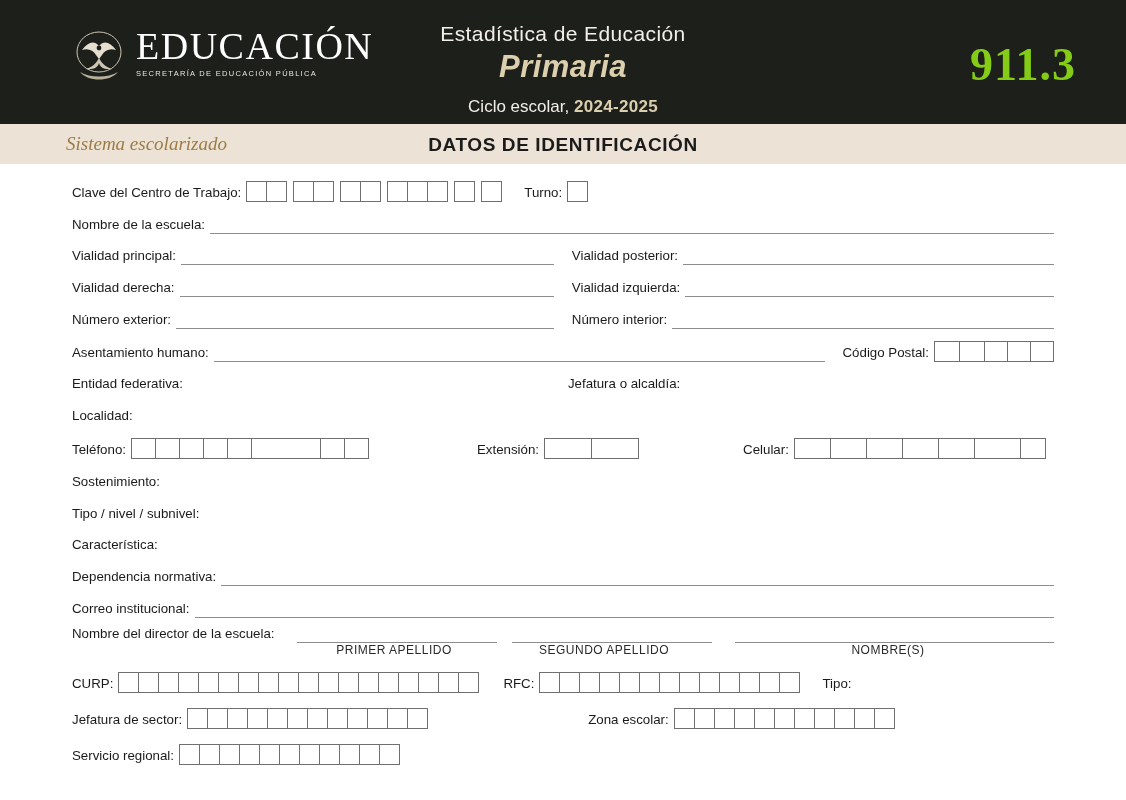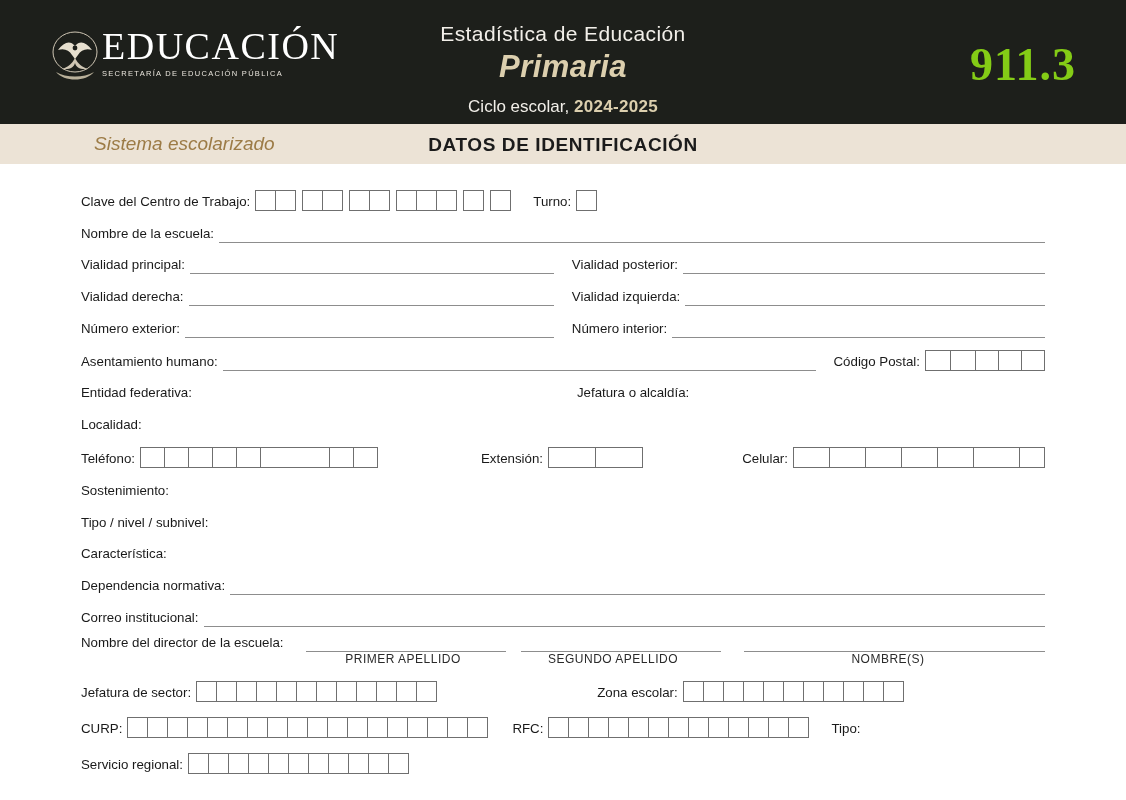--- a/index.html
+++ b/index.html
@@ -14,22 +14,22 @@
   .header{
     position:relative;
     height:124px;
     background:#1d1f1b;
     color:#ffffff;
     display:flex;
     align-items:center;
   }
   .logo-zone{
     position:absolute;
-    left:48px;top:26px;
-    display:flex;align-items:flex-start;
+    left:72px;top:26px;
+    display:flex;align-items:flex-start;gap:10px;
   }
   .eagle{
     width:54px;height:58px;
     position:relative;
     display:block;
   }
   .eagle svg{display:block;}
   .wordmark{
     display:flex;flex-direction:column;justify-content:flex-start;
   }
@@ -90,39 +90,38 @@
   }
   
   .subheader{
     height:40px;
     background:#ece3d6;
     position:relative;
   }
   .subheader .left{
     position:absolute;
     left:66px;top:9px;
-    font-family:Liberation Sans, sans-serif;
+    font-family:Liberation Serif, serif;
     font-style:italic;
     font-size:19px;
     color:#9c7b46;
-    margin-left:28px;
   }
   .subheader .mid{
     position:absolute;
     left:0;right:0;top:10px;
     text-align:center;
     font-size:19px;
     font-weight:700;
     letter-spacing:.6px;
     color:#1b1b1b;
   }
   
   .form{
     position:relative;
-    padding:13px;
+    padding:4px;
     font-size:13.3px;
     color:#1a1a1a;
   }
   .row{
     display:flex;
     align-items:flex-end;
     padding:0 68px 0 68px;
     height:31.7px;
   }
   .lbl{white-space:nowrap;line-height:18px;}
@@ -370,20 +369,64 @@
   <div class="captions">
     <span style="flex:0 0 222px;"></span>
     <span class="cap" style="flex:0 0 200px;">PRIMER APELLIDO</span>
     <span style="flex:0 0 10px;"></span>
     <span class="cap" style="flex:0 0 200px;">SEGUNDO APELLIDO</span>
     <span style="flex:0 0 18px;"></span>
     <span class="cap" style="flex:1;">NOMBRE(S)</span>
   </div>
 
   <div class="row" style="height:36px;">
+    <span class="lbl">CURP:</span>
+    <span class="boxes">
+      <span class="bx"></span>
+        <span class="bx"></span>
+      <span class="bx"></span>
+        <span class="bx"></span>
+      <span class="bx"></span>
+        <span class="bx"></span>
+      <span class="bx"></span>
+        <span class="bx"></span>
+      <span class="bx"></span>
+        <span class="bx"></span>
+      <span class="bx"></span>
+        <span class="bx"></span>
+      <span class="bx"></span>
+        <span class="bx"></span>
+      <span class="bx"></span>
+        <span class="bx"></span>
+      <span class="bx"></span>
+        <span class="bx"></span>
+    </span>
+    <span style="width:24px;"></span>
+    <span class="lbl">RFC:</span>
+    <span class="boxes">
+      <span class="bx"></span>
+        <span class="bx"></span>
+      <span class="bx"></span>
+        <span class="bx"></span>
+      <span class="bx"></span>
+        <span class="bx"></span>
+      <span class="bx"></span>
+        <span class="bx"></span>
+      <span class="bx"></span>
+        <span class="bx"></span>
+      <span class="bx"></span>
+        <span class="bx"></span>
+      <span class="bx"></span>
+    </span>
+    <span style="width:22px;"></span>
+    <span class="lbl">Tipo:</span>
+    <span class="line" style="border-bottom:none;"></span>
+  </div>
+
+  <div class="row" style="height:36px;">
     <span class="lbl">Jefatura de sector:</span>
     <span class="boxes">
       <span class="bx"></span>
         <span class="bx"></span>
       <span class="bx"></span>
         <span class="bx"></span>
       <span class="bx"></span>
         <span class="bx"></span>
       <span class="bx"></span>
         <span class="bx"></span>
@@ -403,64 +446,20 @@
         <span class="bx"></span>
       <span class="bx"></span>
         <span class="bx"></span>
       <span class="bx"></span>
         <span class="bx"></span>
       <span class="bx"></span>
     </span>
   </div>
 
   <div class="row" style="height:36px;">
-    <span class="lbl">CURP:</span>
-    <span class="boxes">
-      <span class="bx"></span>
-        <span class="bx"></span>
-      <span class="bx"></span>
-        <span class="bx"></span>
-      <span class="bx"></span>
-        <span class="bx"></span>
-      <span class="bx"></span>
-        <span class="bx"></span>
-      <span class="bx"></span>
-        <span class="bx"></span>
-      <span class="bx"></span>
-        <span class="bx"></span>
-      <span class="bx"></span>
-        <span class="bx"></span>
-      <span class="bx"></span>
-        <span class="bx"></span>
-      <span class="bx"></span>
-        <span class="bx"></span>
-    </span>
-    <span style="width:24px;"></span>
-    <span class="lbl">RFC:</span>
-    <span class="boxes">
-      <span class="bx"></span>
-        <span class="bx"></span>
-      <span class="bx"></span>
-        <span class="bx"></span>
-      <span class="bx"></span>
-        <span class="bx"></span>
-      <span class="bx"></span>
-        <span class="bx"></span>
-      <span class="bx"></span>
-        <span class="bx"></span>
-      <span class="bx"></span>
-        <span class="bx"></span>
-      <span class="bx"></span>
-    </span>
-    <span style="width:22px;"></span>
-    <span class="lbl">Tipo:</span>
-    <span class="line" style="border-bottom:none;"></span>
-  </div>
-
-  <div class="row" style="height:36px;">
     <span class="lbl">Servicio regional:</span>
     <span class="boxes">
       <span class="bx"></span>
         <span class="bx"></span>
       <span class="bx"></span>
         <span class="bx"></span>
       <span class="bx"></span>
         <span class="bx"></span>
       <span class="bx"></span>
         <span class="bx"></span>

